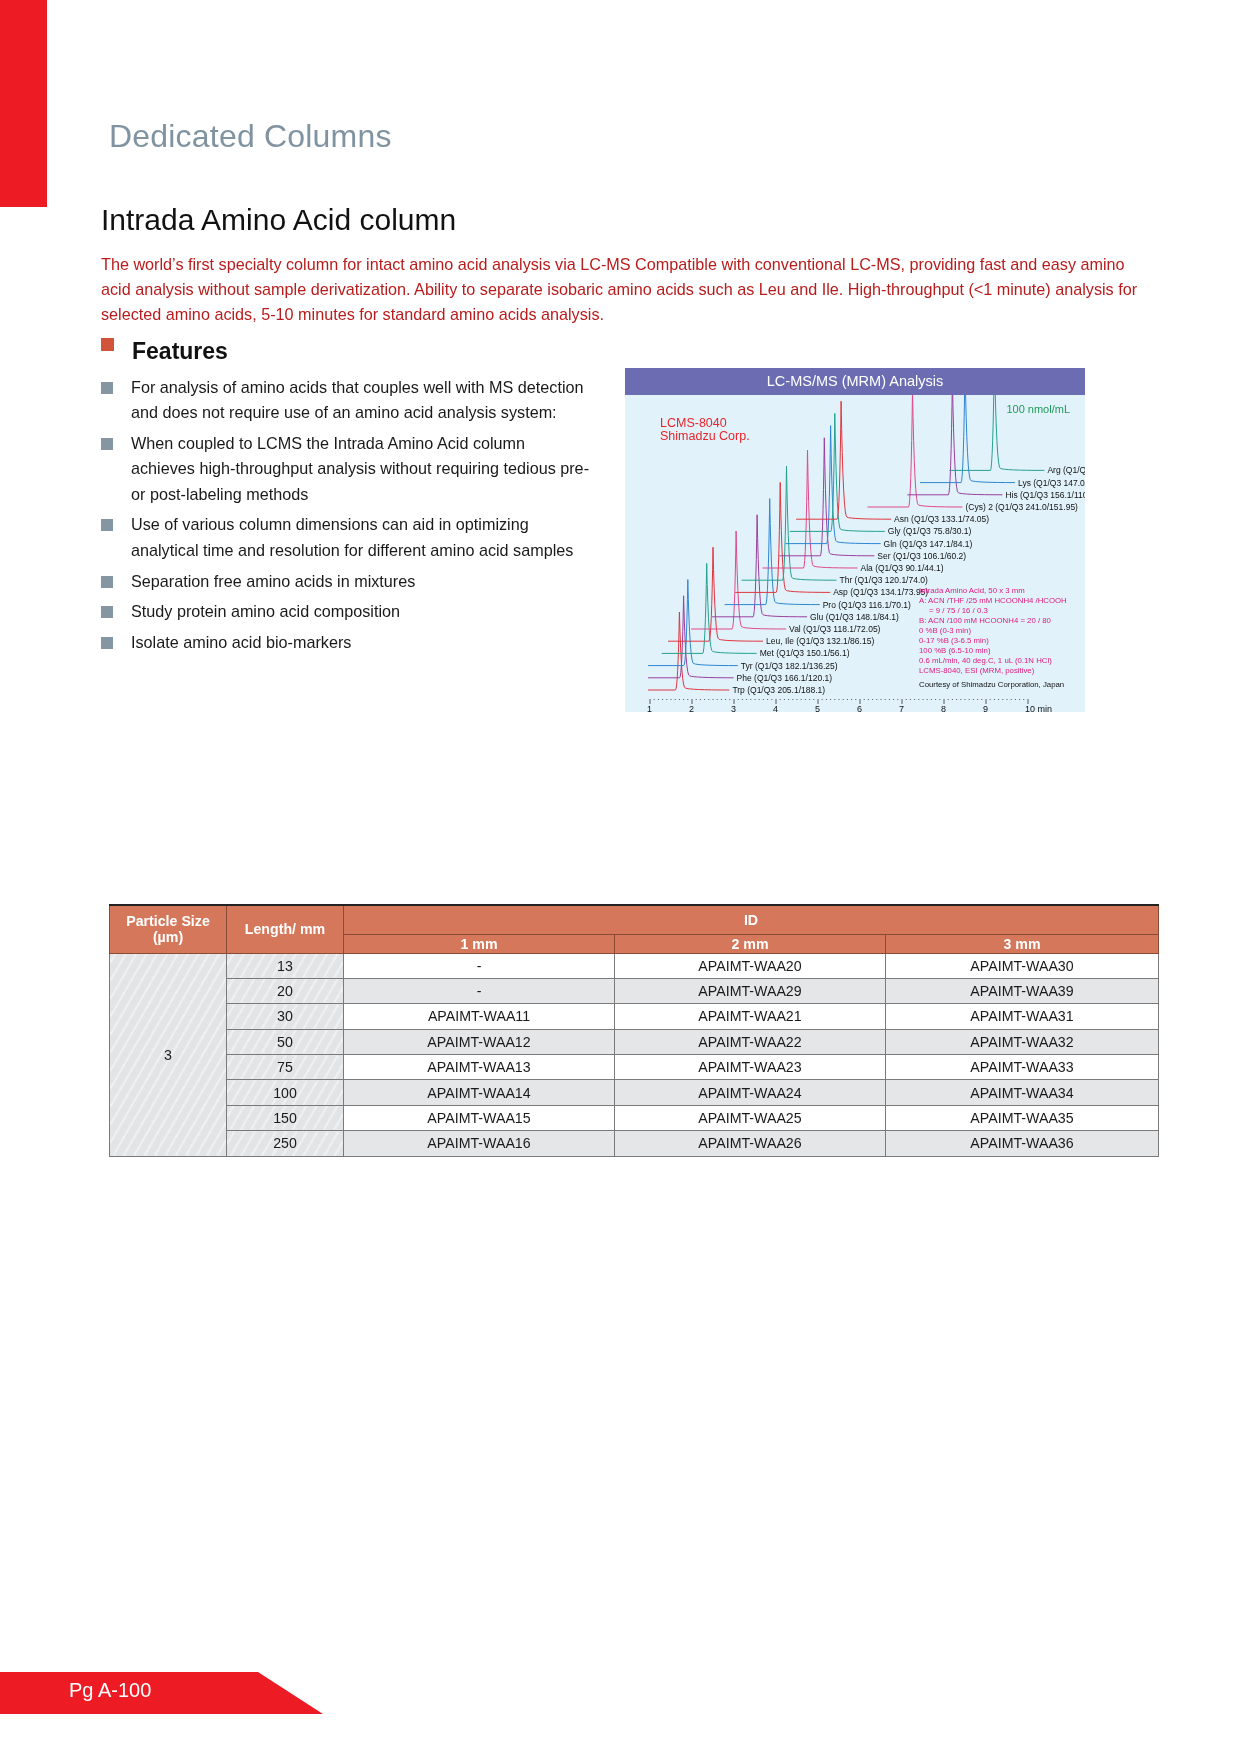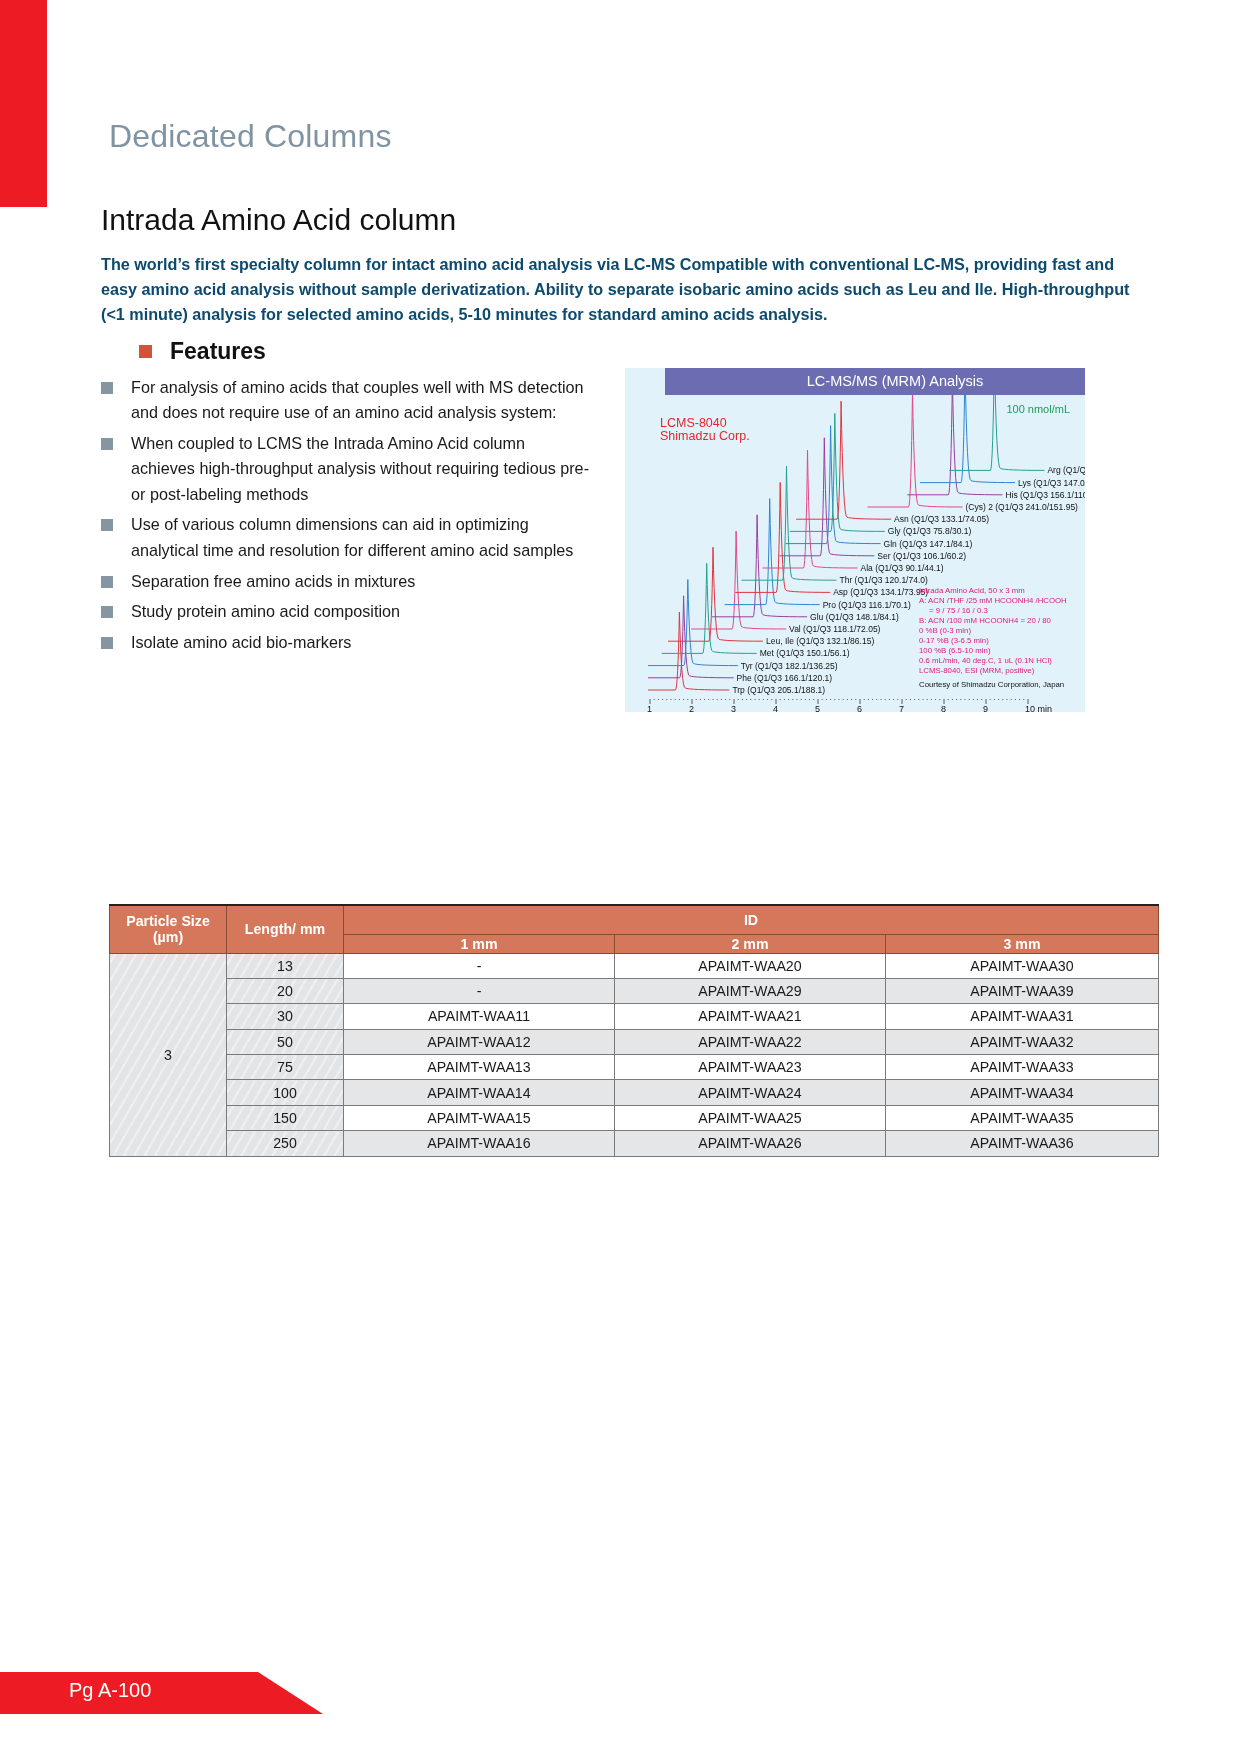--- a/index.html
+++ b/index.html
@@ -3,32 +3,32 @@
 <meta charset="utf-8">
 <style>
   * { box-sizing: border-box; margin: 0; padding: 0; }
   html, body { width: 1240px; height: 1754px; background: #ffffff; overflow: hidden; }
   body { position: relative; font-family: "Liberation Sans", "DejaVu Sans", sans-serif; color: #1a1a1a; }
 
   .red-tab { position: absolute; left: 0; top: 0; width: 47px; height: 207px; background: #ed1c24; }
 
   .section-title { position: absolute; left: 101px; top: 118px; font-size: 32px; color: #7f93a1; font-weight: 300; letter-spacing: 0.2px; margin-left: 8px; }
   .product-title { position: absolute; left: 101px; top: 203px; font-size: 30px; color: #111; font-weight: 300; }
-  .intro { position: absolute; left: 101px; top: 252px; width: 1050px; font-size: 16.2px; line-height: 25px; color: #0c4a6e; font-weight: bold; }
-
-  .features-heading { position: absolute; left: 101px; top: 338px; display: flex; align-items: center; margin-left: 38px; }
+  .intro { position: absolute; left: 101px; top: 252px; width: 1050px; font-size: 16.2px; line-height: 25px; color: #b91c1c; }
+
+  .features-heading { position: absolute; left: 101px; top: 338px; display: flex; align-items: flex-start; }
   .features-heading .sq { width: 13px; height: 13px; background: #d0533a; margin-right: 18px; }
   .features-heading .txt { font-size: 23px; font-weight: bold; color: #111; }
 
   .features-list { position: absolute; left: 101px; top: 375px; width: 490px; list-style: none; }
   .features-list li { position: relative; padding-left: 30px; font-size: 16.2px; line-height: 25.3px; margin-bottom: 5.5px; color: #1a1a1a; }
   .features-list li .bul { position: absolute; left: 0; top: 7px; width: 12px; height: 12px; background: #8496a2; }
 
   .chart { position: absolute; left: 625px; top: 368px; width: 460px; height: 344px; background: #e1f2fb; overflow: hidden; }
-  .chart-header { position: absolute; left: 0; top: 0; width: 460px; height: 27px; background: #6b6cb2; color: #fff; font-size: 14.5px; text-align: center; line-height: 27px; margin-left: 40px; }
+  .chart-header { position: absolute; left: 0; top: 0; width: 460px; height: 27px; background: #6b6cb2; color: #fff; font-size: 14.5px; text-align: center; line-height: 27px; }
   .chart svg { position: absolute; left: 0; top: 0; }
   .chart text { font-family: "Liberation Sans", sans-serif; }
 
   .table-wrap { position: absolute; left: 109px; top: 904px; width: 1049px; }
   table.cols { border-collapse: collapse; width: 1049px; font-size: 14.2px; table-layout: fixed; }
   table.cols th { background: #d5775a; color: #fff; font-weight: bold; font-size: 14.2px; text-align: center; border: 1px solid #8b4a36; }
   table.cols td { text-align: center; border: 1px solid #7a7a7a; height: 25.4px; color: #1a1a1a; }
   table.cols tr.odd td.id { background: #ffffff; }
   table.cols tr.even td.id { background: #e5e6e8; }
   .hatch { background: repeating-linear-gradient(-60deg, #e3e4e6 0px, #e3e4e6 7px, #f0f1f2 7px, #f0f1f2 9px); }

